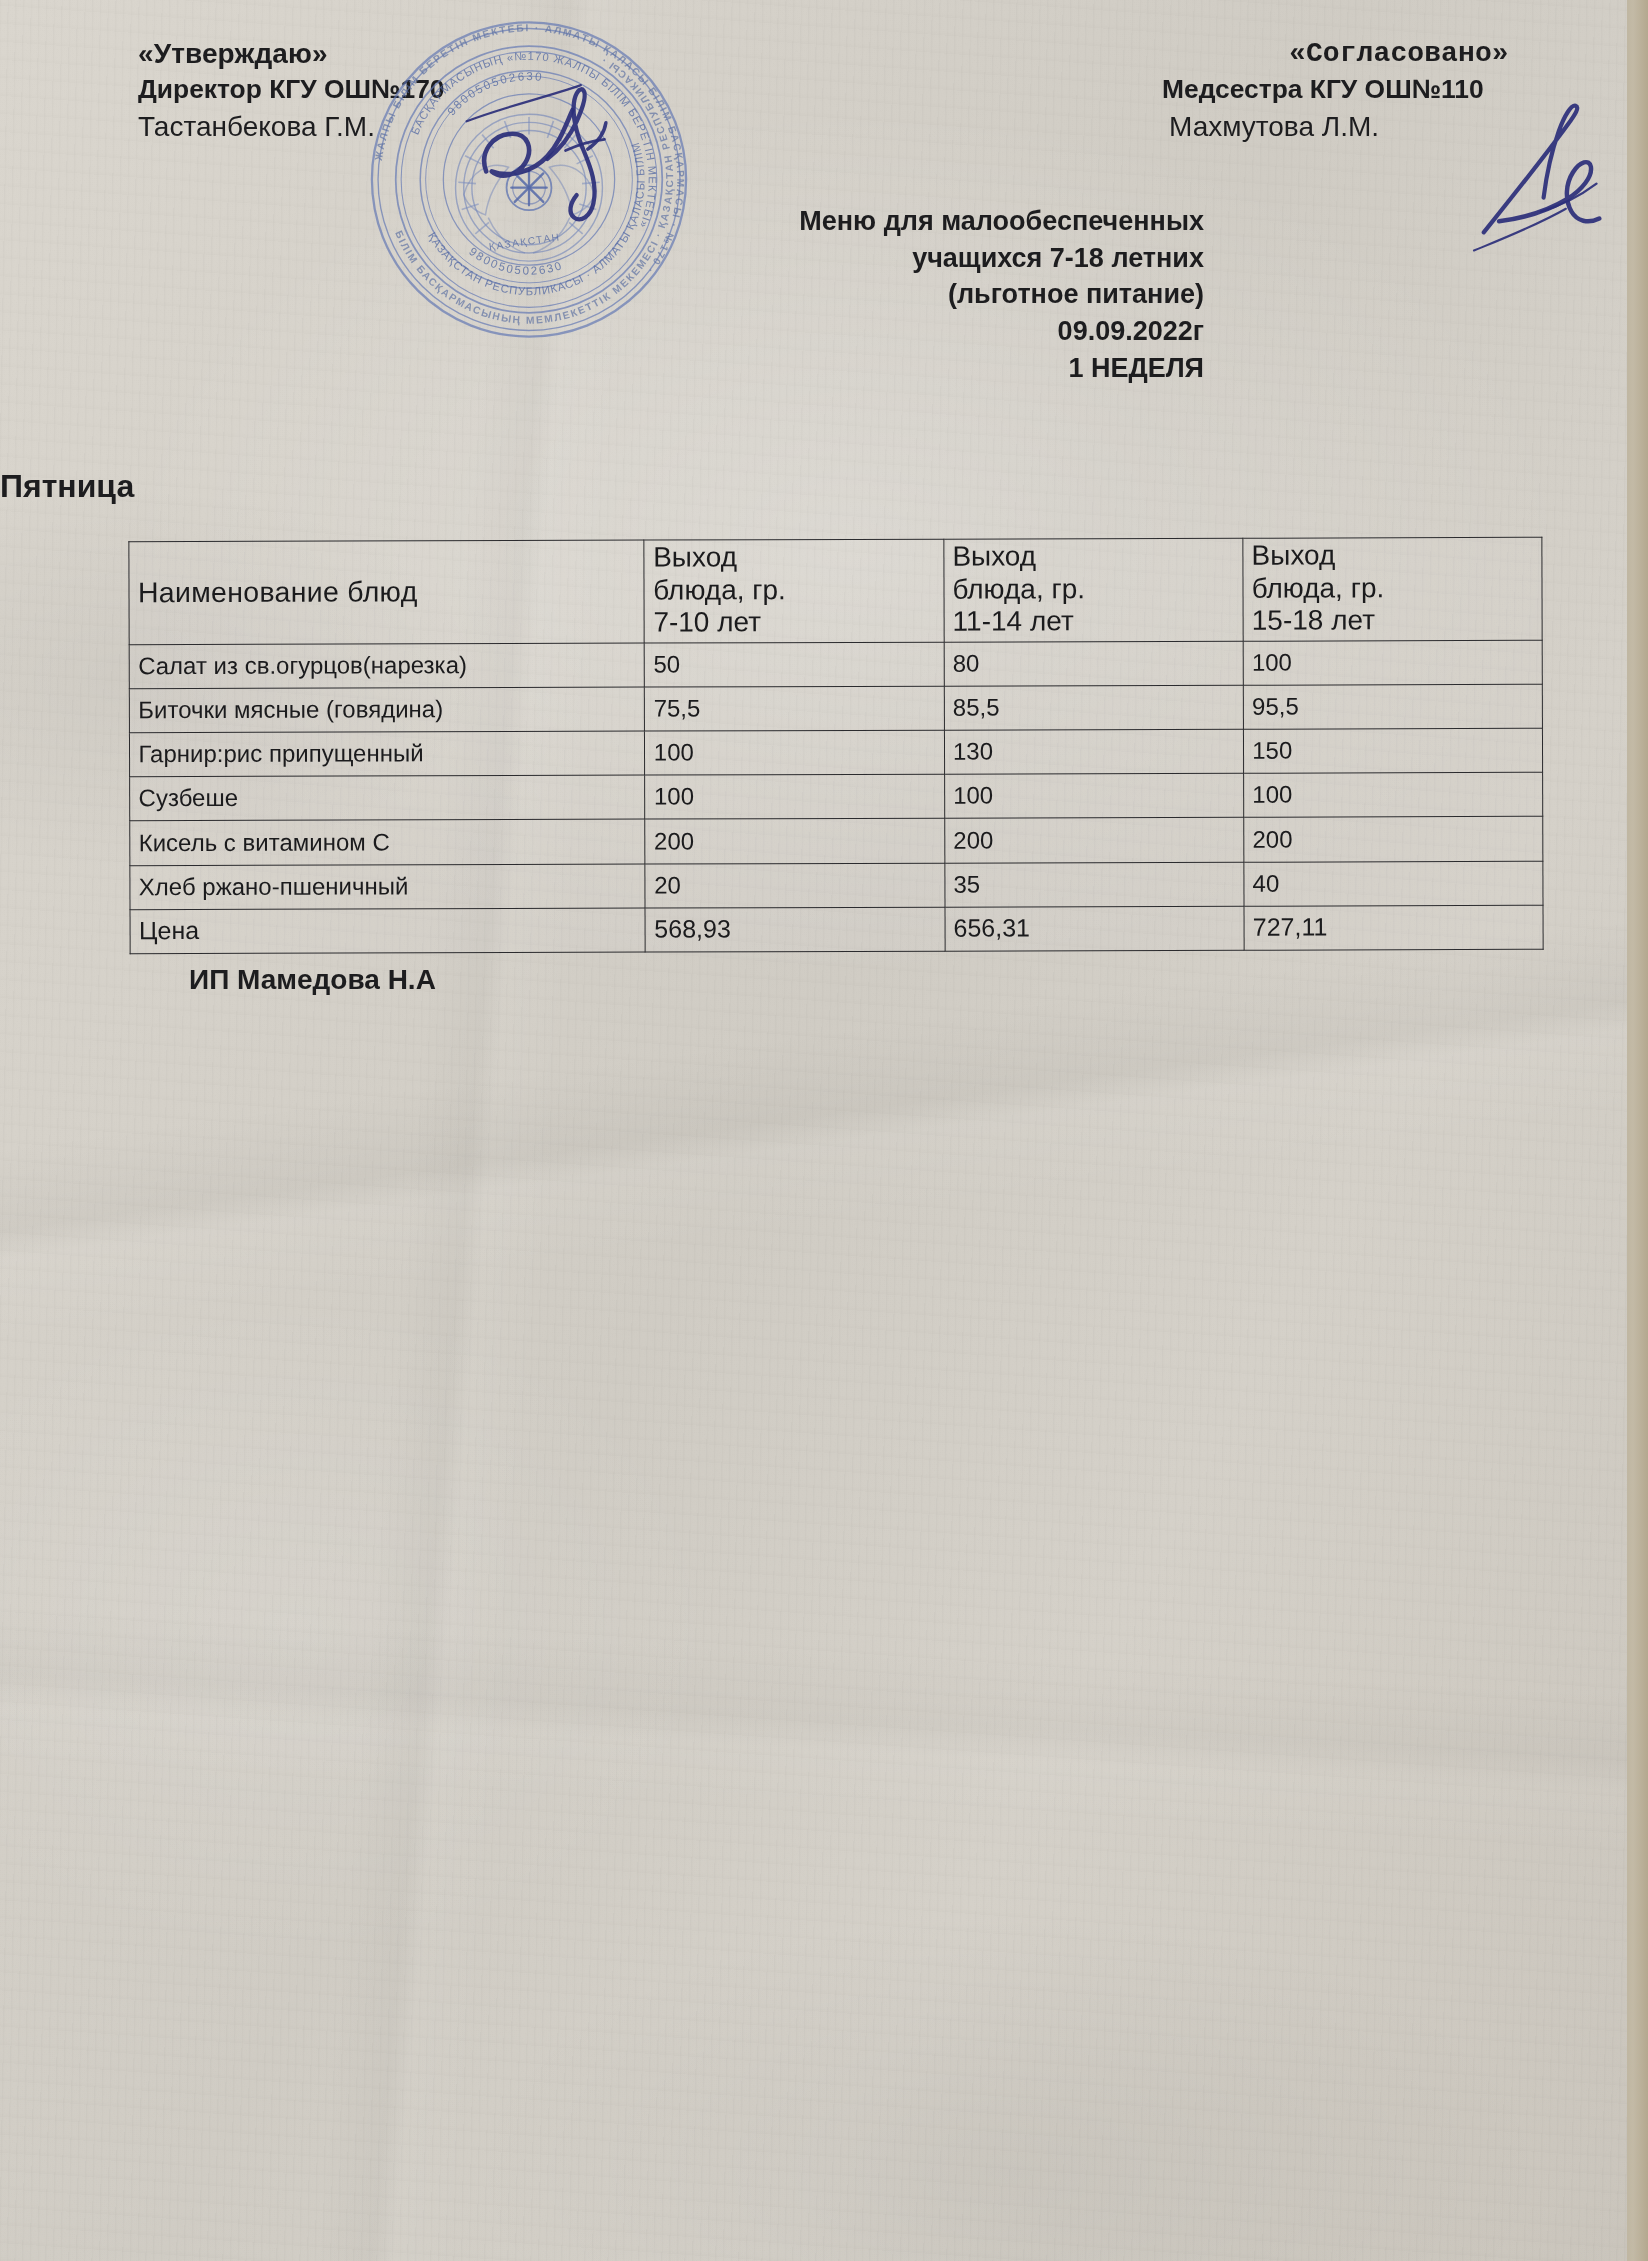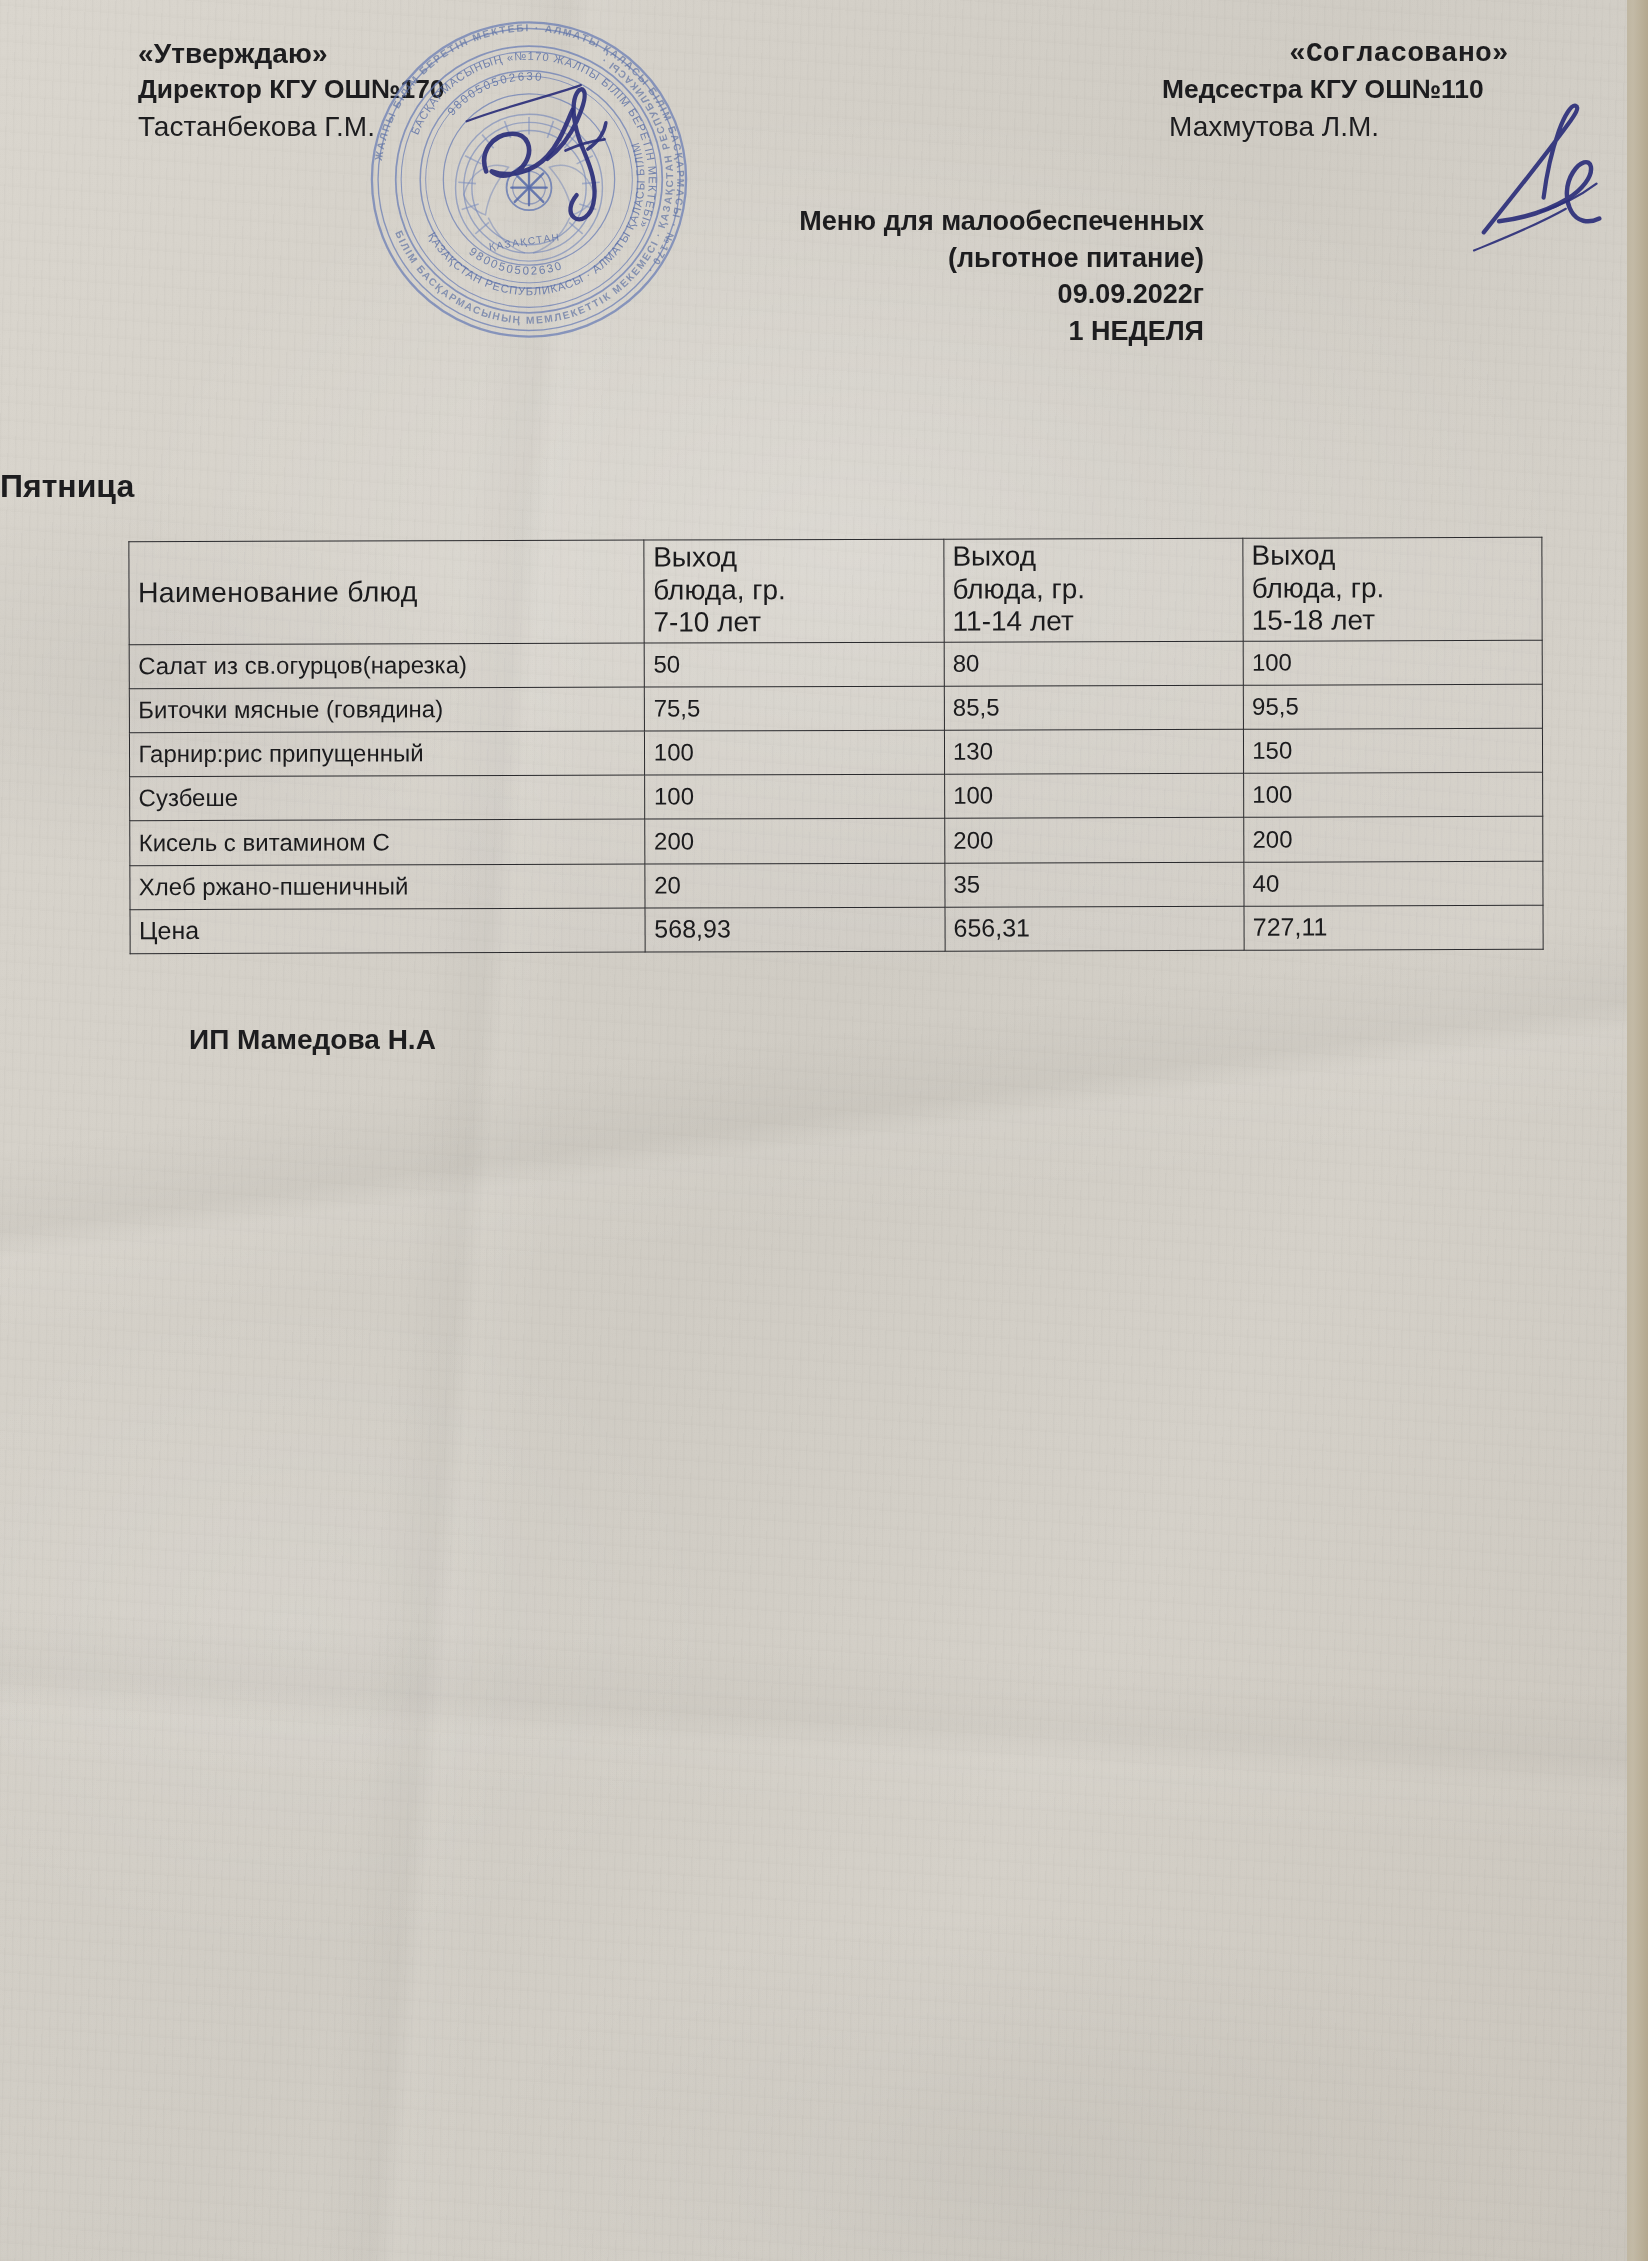--- a/index.html
+++ b/index.html
@@ -89,21 +89,21 @@
     font-size: 27px; font-weight: bold; line-height: 1.36;
   }
   .title div { white-space: nowrap; }
   .weekday {
     left: 0; top: 468px; width: 1274px;
     text-align: left;
     font-size: 32px; font-weight: bold;
   }
 
   .supplier {
-    left: 189px; top: 1024px;
+    left: 189px; top: 964px;
     font-size: 28px; font-weight: bold; white-space: nowrap;
   }
 
   
   #menu-table {
     position: absolute;
     left: 129px; top: 539px;
     width: 1414px;
     border-collapse: collapse;
     table-layout: fixed;
@@ -183,20 +183,21 @@
     </div>
 
     <div class="blk hdr-right">
       <div class="hdr-quote">«Согласовано»</div>
       <div class="hdr-line">Медсестра КГУ ОШ№110</div>
       <div class="hdr-name">Махмутова Л.М.</div>
     </div>
 
     <div class="blk title">
       <div>Меню для малообеспеченных</div>
+      <div>учащихся 7-18 летних</div>
       <div>(льготное питание)</div>
       <div>09.09.2022г</div>
       <div>1 НЕДЕЛЯ</div>
     </div>
 
     <div class="blk weekday">Пятница</div>
 
     <table id="menu-table">
       <colgroup>
         <col class="c-name">

